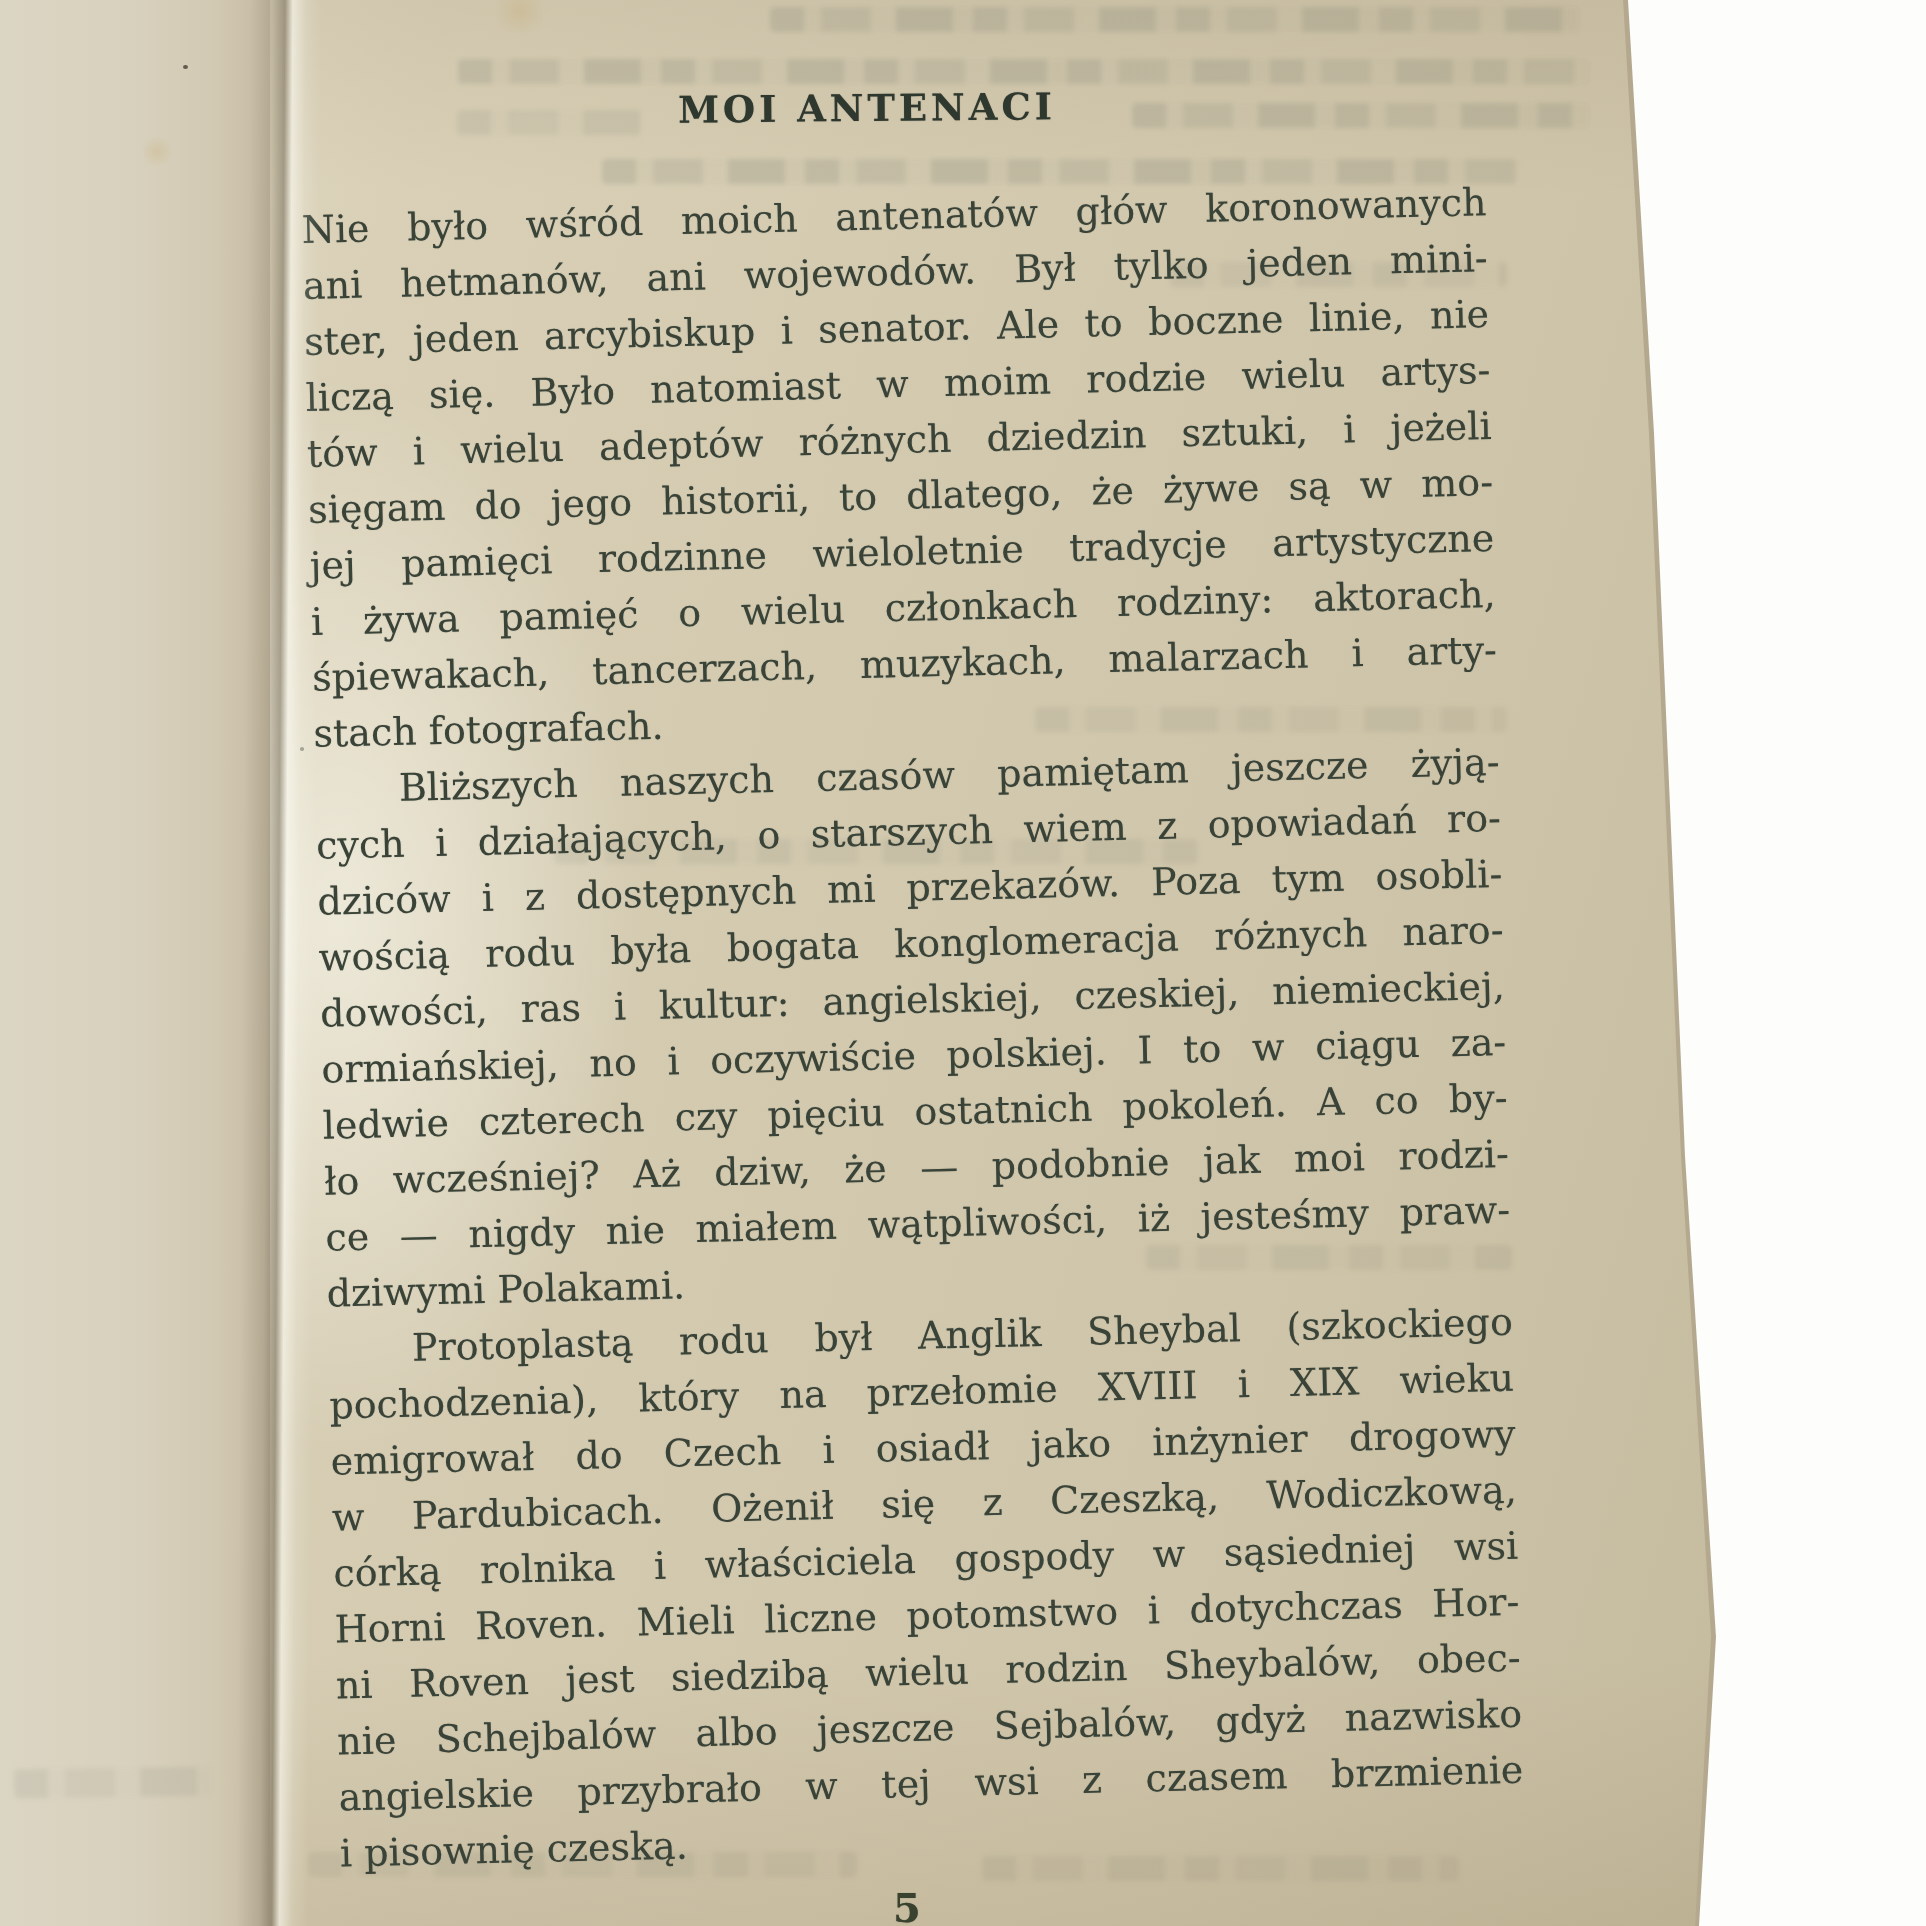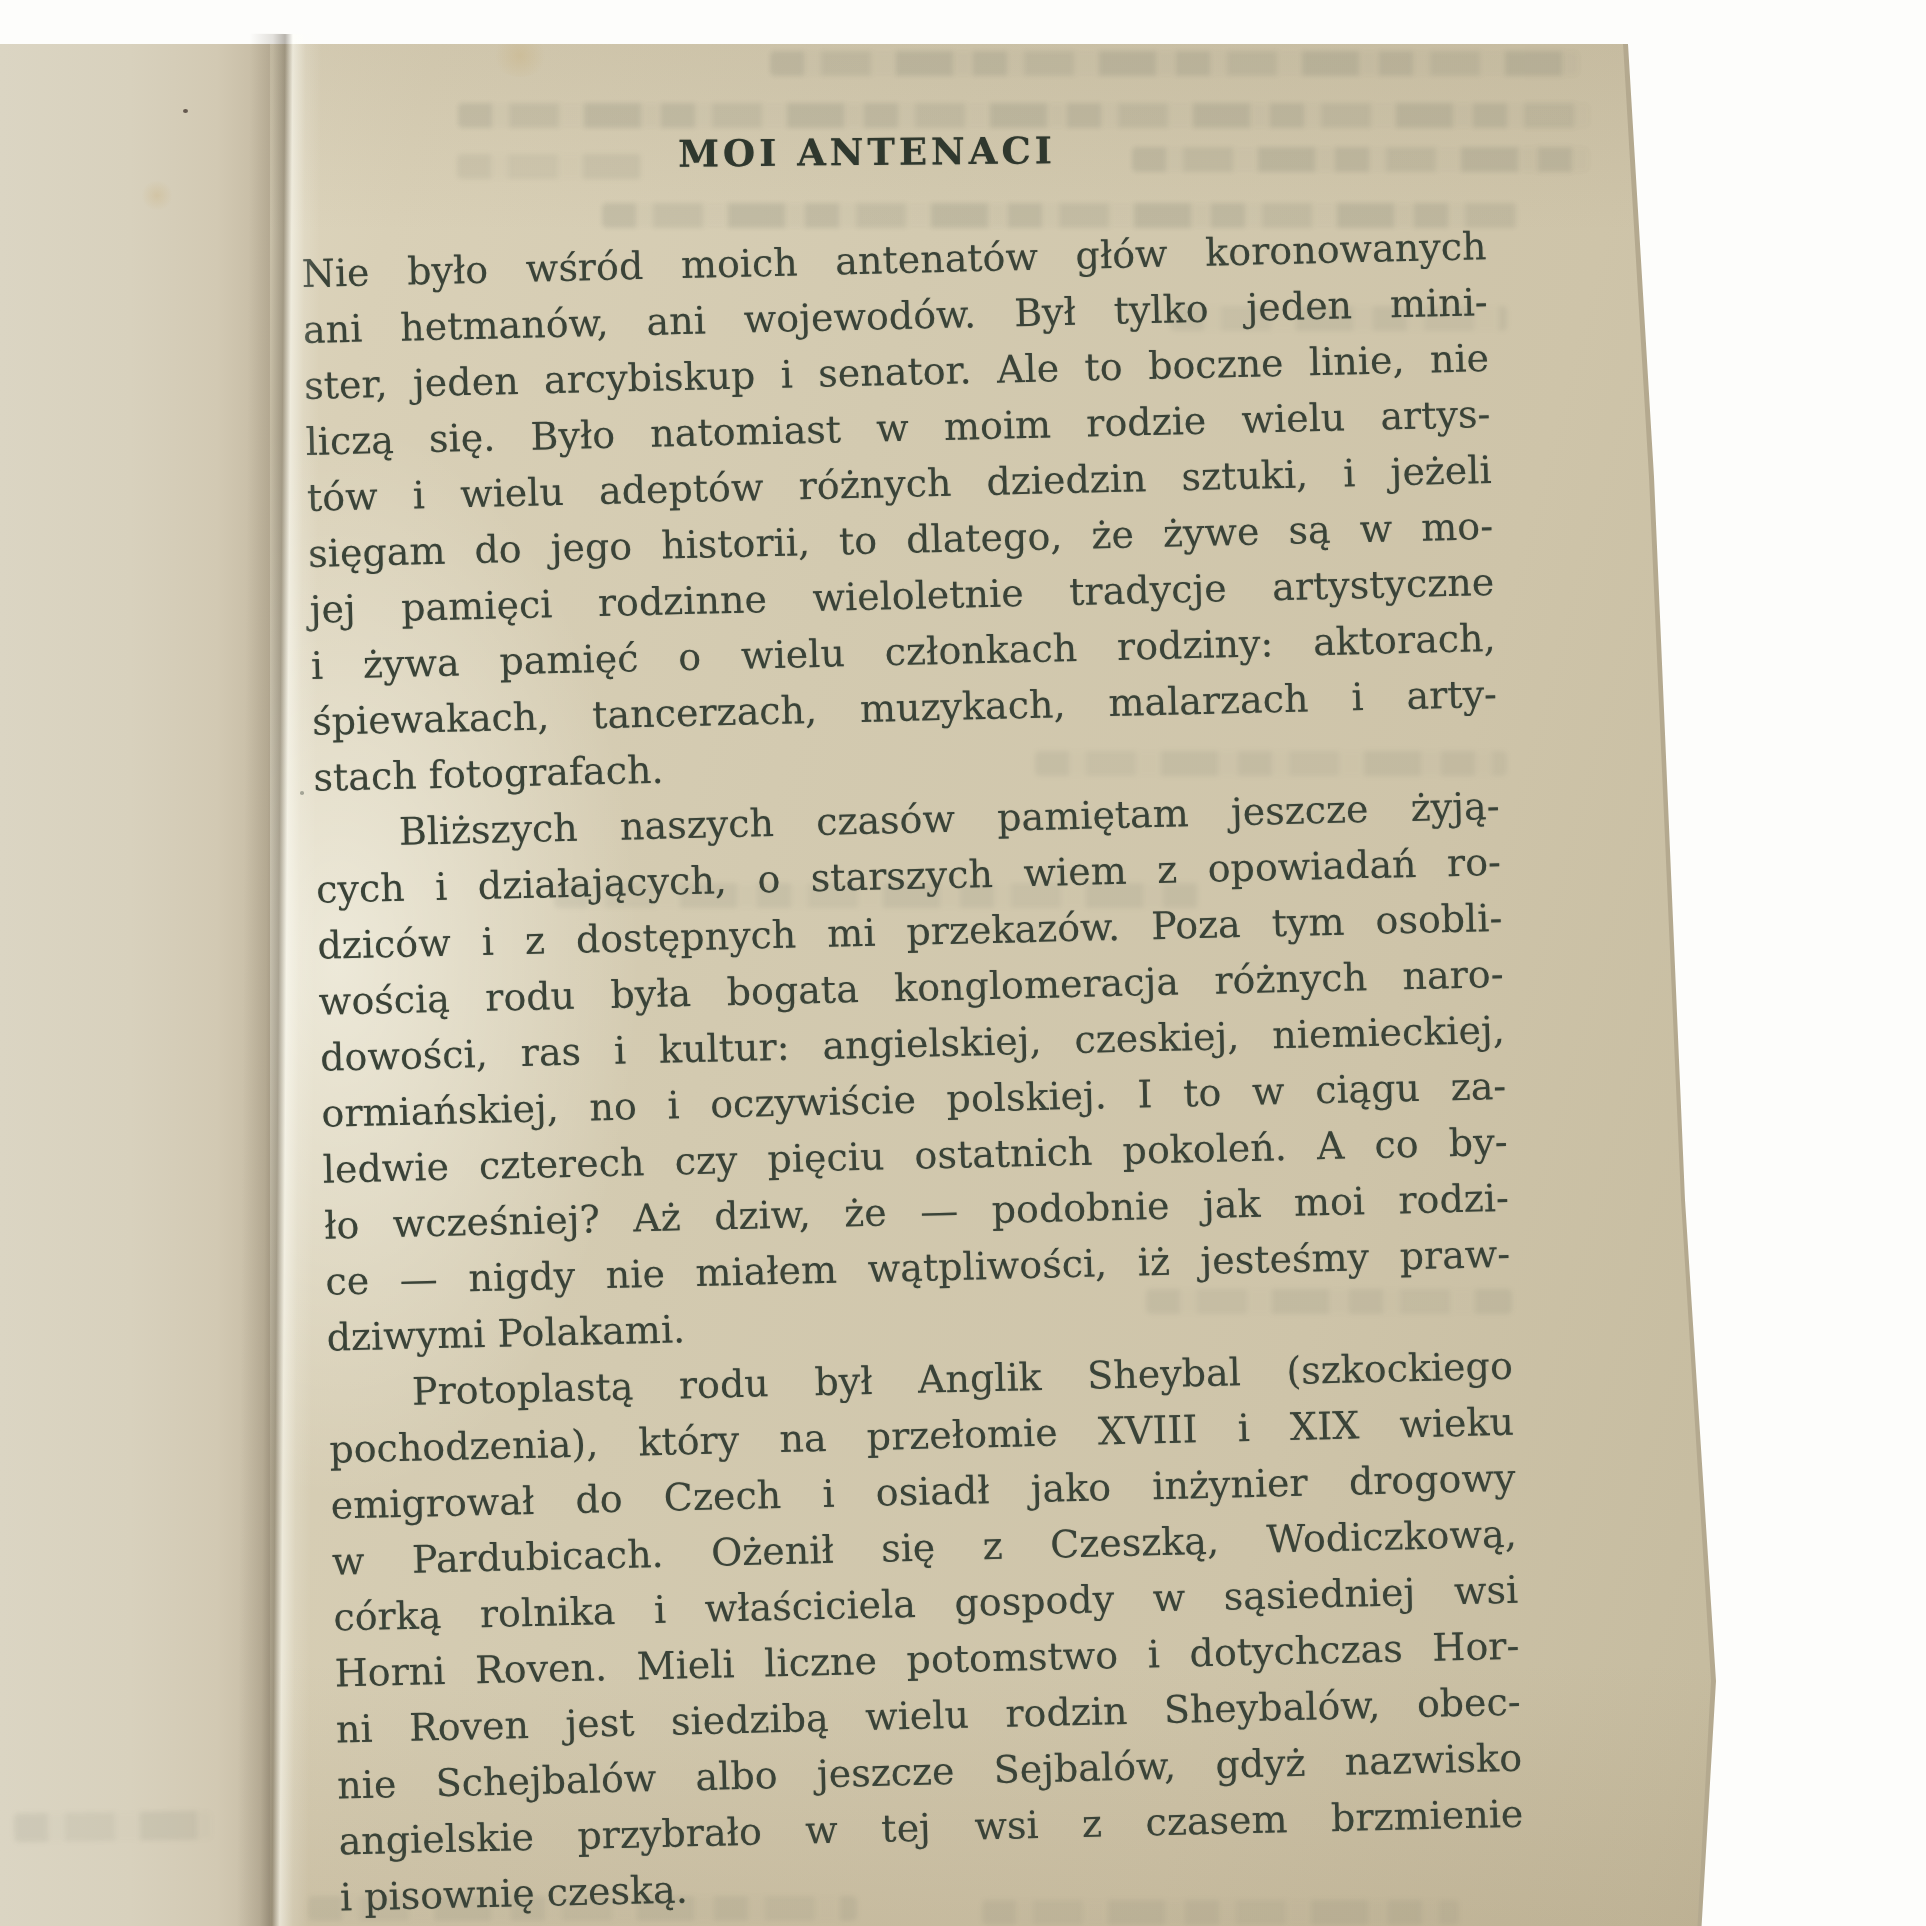--- a/index.html
+++ b/index.html
@@ -1,21 +1,21 @@
 <!DOCTYPE html>
 <html style="font-size:7.7px"><head>
 <meta charset="utf-8">
 <style>
   html, body { margin:0; padding:0; }
   body {
     width:1926px; height:1926px; overflow:hidden; position:relative;
     background:#fdfdfb;
     font-family:"DejaVu Serif","Liberation Serif",serif;
   }
-  .scene { position:absolute; inset:0;margin-top:44px; }
+  .scene { position:absolute; inset:0; }
 
   
   .left-page {
     position:absolute; left:0; top:0; width:289px; height:1926px;
     background:linear-gradient(90deg,#dbd5c3 0%,#d8d1bd 45%,#d2c9b3 75%,#c3b8a0 95%,#b0a48b 100%);
   }
 
   
   .page-rim {
     position:absolute; inset:0; background:#b4a98f;

